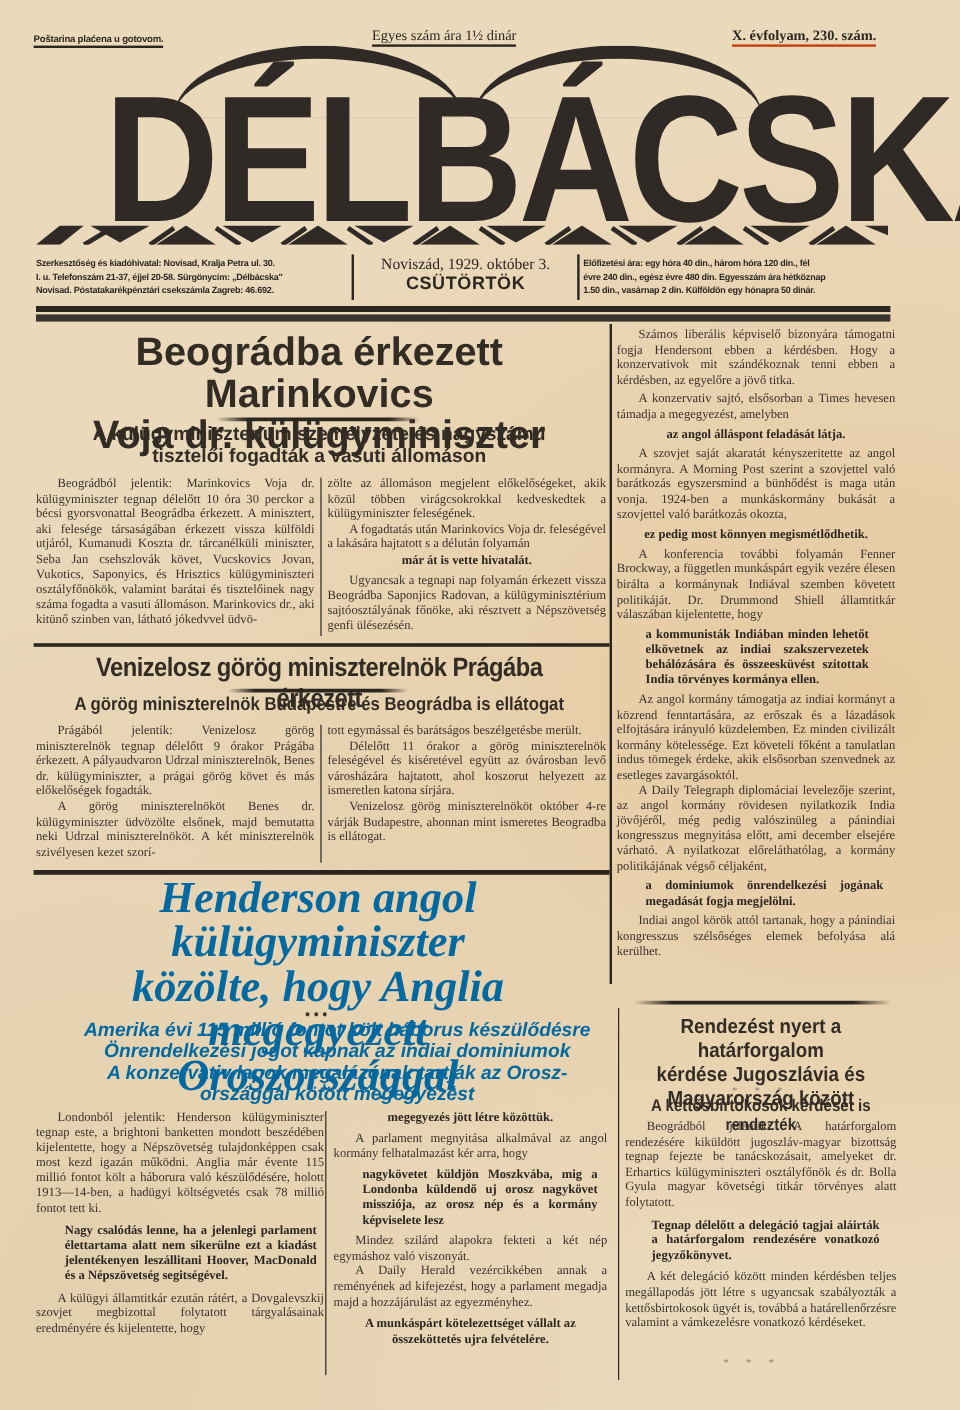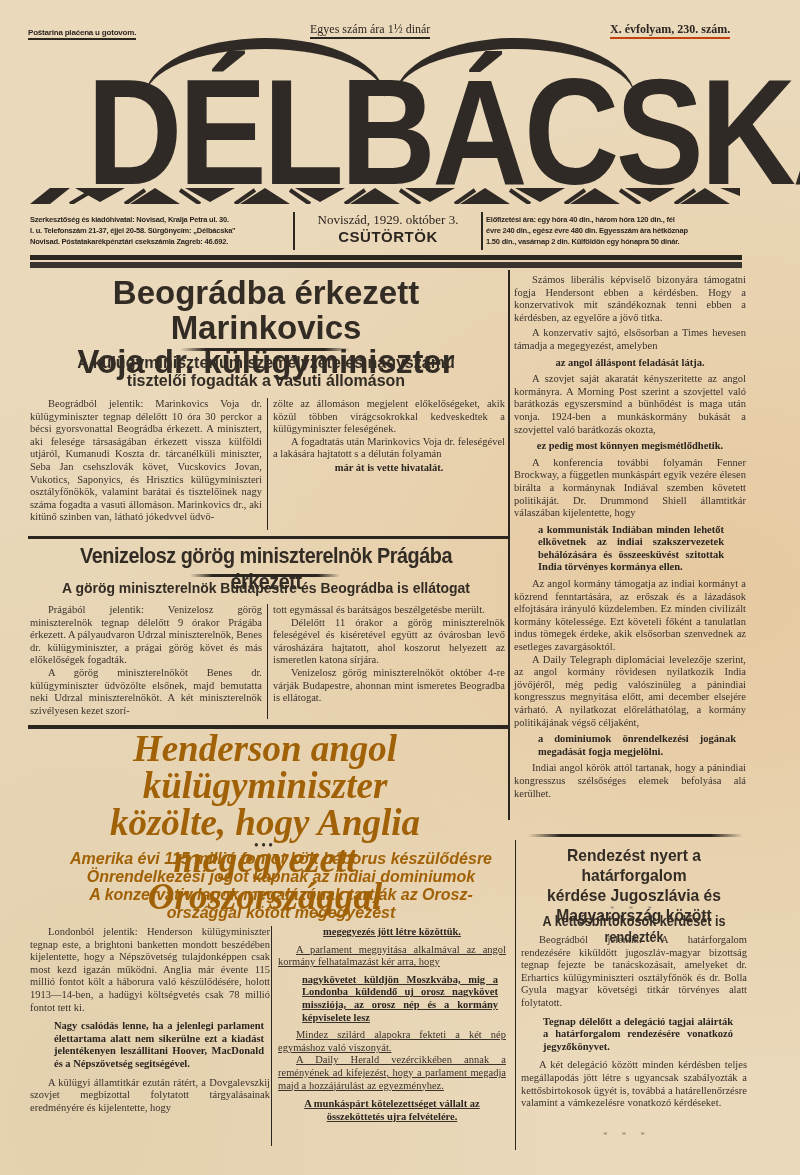--- a/index.html
+++ b/index.html
@@ -30,21 +30,21 @@
   .zigzag { left: 30px; top: 188px; width: 710px; height: 16px; }
   
   .info { font-family: "Liberation Sans", sans-serif; font-weight: bold; font-size: 7.5px; line-height: 11px; letter-spacing: -0.2px; }
   .info-date { font-family: "Liberation Serif", serif; font-size: 13px; text-align: center; }
   .info-day { font-family: "Liberation Sans", sans-serif; font-weight: bold; font-size: 15px; text-align: center; letter-spacing: 0.5px; }
   .vline { position: absolute; width: 1.5px; background: #2c2620; }
   .hrule { position: absolute; height: 4px; background: #2c2620; }
   
   .h1 { font-family: "Liberation Sans", sans-serif; font-weight: bold; text-align: center; line-height: 1.05; color: #332c25; }
   .h-cond { font-family: "Liberation Sans", sans-serif; font-weight: bold; text-align: center; transform-origin: center; color: #332c25; }
-  .h-ital { font-family: "Liberation Serif", serif; font-weight: bold; font-style: italic; text-align: center; color: #a16207; }
+  .h-ital { font-family: "Liberation Serif", serif; font-weight: bold; font-style: italic; text-align: center; color: #0369a1; }
   .body-text { font-family: "Liberation Serif", serif; font-size: 10.5px; line-height: 12.6px; text-align: justify; color: #3a322b; }
   .body-text p { text-indent: 18px; }
   .bold-block { font-family: "Liberation Serif", serif; font-weight: bold; font-size: 10.5px; line-height: 12.6px; text-align: center; color: #2c2620; }
   .bold-block.left { text-align: justify; }
   .deco-line { position: absolute; height: 3px; background: linear-gradient(90deg, rgba(44,38,32,0), #2c2620 15%, #2c2620 85%, rgba(44,38,32,0)); border-radius: 2px; }
   .dots { text-align: center; font-size: 12px; letter-spacing: 3px; color: #3a322b; font-weight: bold; }
   .stars { text-align: center; font-size: 9px; letter-spacing: 6px; color: #8a7e70; }
 </style>
 </head>
 <body>
@@ -96,20 +96,21 @@
     <div>tisztelői fogadták a vasuti állomáson</div>
   </div>
   <div class="abs body-text" style="left:30px; top:398px; width:232px;">
     <p>Beográdból jelentik: Marinkovics Voja dr. külügyminiszter tegnap délelőtt 10 óra 30 perckor a bécsi gyorsvonattal Beográdba érkezett. A minisztert, aki felesége társaságában érkezett vissza külföldi utjáról, Kumanudi Koszta dr. tárcanélküli miniszter, Seba Jan csehszlovák követ, Vucskovics Jovan, Vukotics, Saponyics, és Hrisztics külügyminiszteri osztályfőnökök, valamint barátai és tisztelőinek nagy száma fogadta a vasuti állomáson. Marinkovics dr., aki kitünő szinben van, látható jókedvvel üdvö-</p>
   </div>
   <div class="vline" style="left:267px; top:398px; height:132px; width:1px;"></div>
   <div class="abs body-text" style="left:273px; top:398px; width:232px;">
     <p style="text-indent:0">zölte az állomáson megjelent előkelőségeket, akik közül többen virágcsokrokkal kedveskedtek a külügyminiszter feleségének.</p>
     <p>A fogadtatás után Marinkovics Voja dr. feleségével a lakására hajtatott s a délután folyamán</p>
     <div class="bold-block" style="margin:1px 0 4px;">már át is vette hivatalát.</div>
+    <p>Ugyancsak a tegnapi nap folyamán érkezett vissza Beográdba Saponjics Radovan, a külügyminisztérium sajtóosztályának főnöke, aki résztvett a Népszövetség genfi ülésezésén.</p>
   </div>
 </section>
 
 <div class="hrule" style="left:28px; top:536px; width:480px; height:3px;"></div>
 
 <section>
   <div class="abs h-cond" style="left:24px; top:543px; width:484px; font-size:22px; letter-spacing:-0.5px; transform:scaleX(0.9);">Venizelosz görög miniszterelnök Prágába érkezett</div>
   <div class="deco-line" style="left:190px; top:574px; width:150px;"></div>
   <div class="abs h-cond" style="left:24px; top:579px; width:484px; font-size:15.5px; transform:scaleX(0.9);">A görög miniszterelnök Budapestre és Beográdba is ellátogat</div>
   <div class="abs body-text" style="left:30px; top:604px; width:232px;">
@@ -138,21 +139,21 @@
     <div>Önrendelkezési jogot kapnak az indiai dominiumok</div>
     <div>A konzervativ lapok megalázónak tartják az Orosz-</div>
     <div>országgal kötött megegyezést</div>
   </div>
   <div class="abs body-text" style="left:30px; top:926px; width:240px;">
     <p>Londonból jelentik: Henderson külügyminiszter tegnap este, a brightoni banketten mondott beszédében kijelentette, hogy a Népszövetség tulajdonképpen csak most kezd igazán működni. Anglia már évente 115 millió fontot költ a háborura való készülődésére, holott 1913—14-ben, a hadügyi költségvetés csak 78 millió fontot tett ki.</p>
     <div class="bold-block left" style="margin:6px 6px 6px 24px;">Nagy csalódás lenne, ha a jelenlegi parlament élettartama alatt nem sikerülne ezt a kiadást jelentékenyen leszállitani Hoover, MacDonald és a Népszövetség segitségével.</div>
     <p>A külügyi államtitkár ezután rátért, a Dovgalevszkij szovjet megbizottal folytatott tárgyalásainak eredményére és kijelentette, hogy</p>
   </div>
   <div class="vline" style="left:271px; top:926px; height:220px; width:1px;"></div>
-  <div class="abs body-text" style="left:278px; top:926px; width:228px;text-decoration:underline;">
+  <div class="abs body-text" style="left:278px; top:926px; width:228px;">
     <div class="bold-block" style="margin-bottom:5px;">megegyezés jött létre közöttük.</div>
     <p>A parlament megnyitása alkalmával az angol kormány felhatalmazást kér arra, hogy</p>
     <div class="bold-block left" style="margin:5px 8px 5px 24px;">nagykövetet küldjön Moszkvába, mig a Londonba küldendő uj orosz nagykövet missziója, az orosz nép és a kormány képviselete lesz</div>
     <p>Mindez szilárd alapokra fekteti a két nép egymáshoz való viszonyát.</p>
     <p>A Daily Herald vezércikkében annak a reményének ad kifejezést, hogy a parlament megadja majd a hozzájárulást az egyezményhez.</p>
     <div class="bold-block" style="margin:6px 12px 0 12px;">A munkáspárt kötelezettséget vállalt az összeköttetés ujra felvételére.</div>
   </div>
 
   <div class="abs body-text" style="left:514px; top:274px; width:232px;">
     <p>Számos liberális képviselő bizonyára támogatni fogja Hendersont ebben a kérdésben. Hogy a konzervativok mit szándékoznak tenni ebben a kérdésben, az egyelőre a jövő titka.</p>

